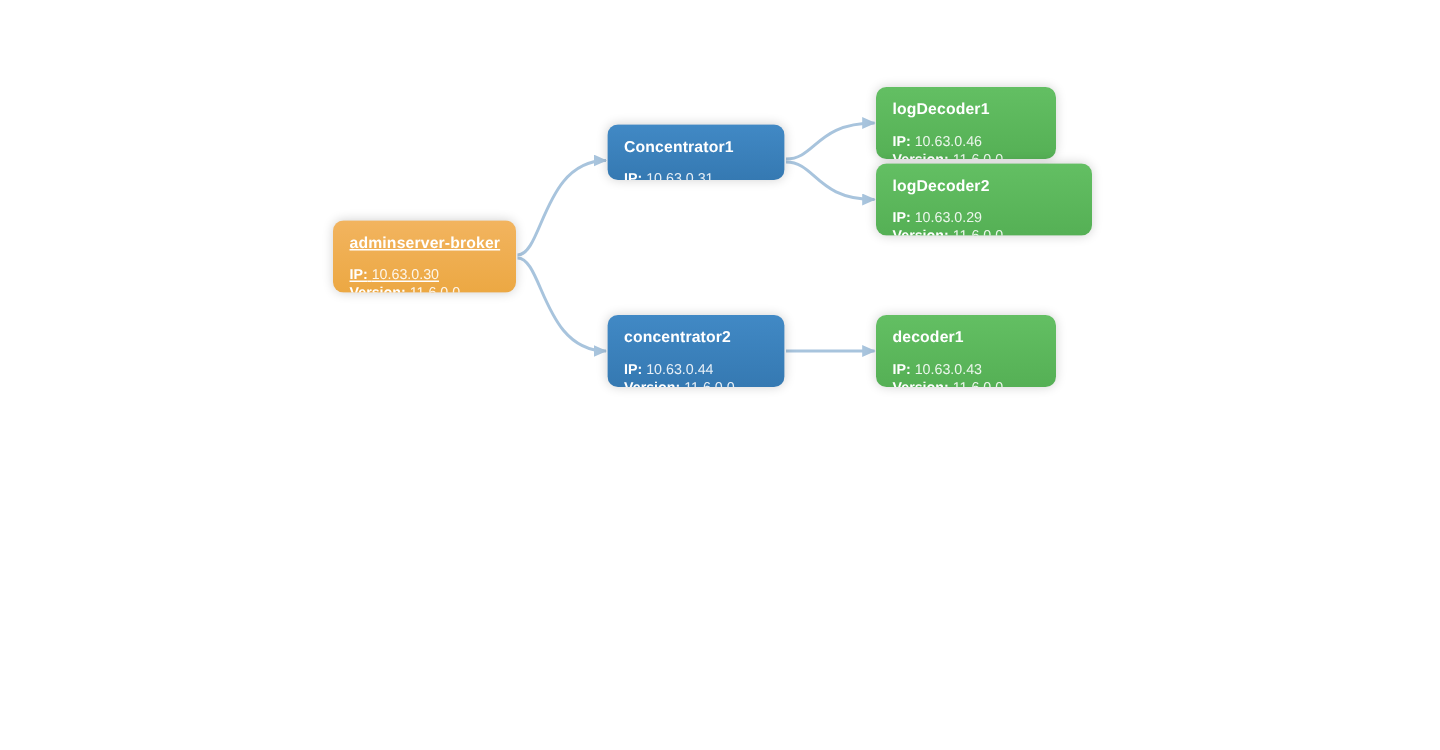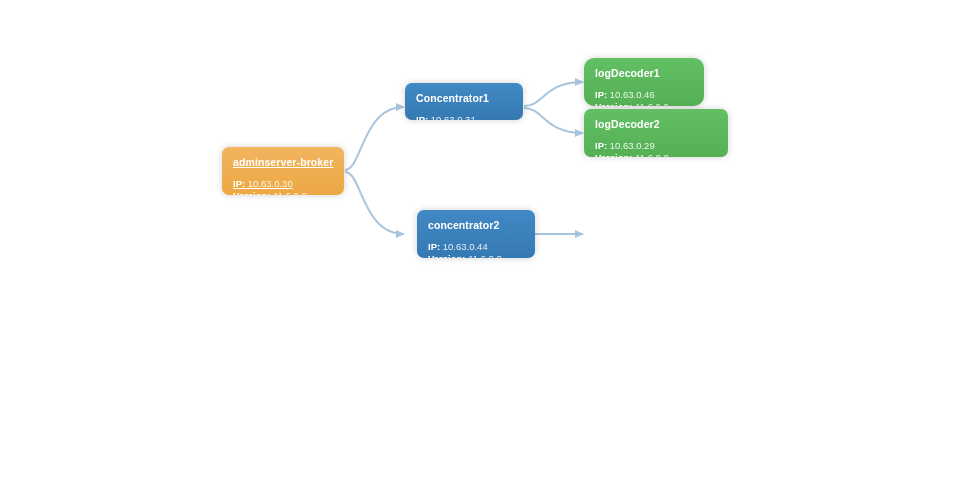--- a/index.html
+++ b/index.html
@@ -109,33 +109,33 @@
     <div class="node-row">
       <span class="k">IP:</span>
       <span class="v"> 10.63.0.31</span>
     </div>
     <div class="node-row">
       <span class="k">Version:</span>
       <span class="v"> 11.6.0.0</span>
     </div>
   </div>
 
-  <div class="node concentrator" style="left:417px; top:210px; width:118px; height:48px;">
+  <div class="node concentrator" style="left:405px; top:210px; width:118px; height:48px;">
     <div class="node-title">concentrator2</div>
     <div class="node-row">
       <span class="k">IP:</span>
       <span class="v"> 10.63.0.44</span>
     </div>
     <div class="node-row">
       <span class="k">Version:</span>
       <span class="v"> 11.6.0.0</span>
     </div>
   </div>
 
-  <div class="node decoder" style="left:584px; top:58px; width:120px; height:48px;border-radius:10px;">
+  <div class="node decoder" style="left:584px; top:58px; width:120px; height:48px;">
     <div class="node-title">logDecoder1</div>
     <div class="node-row">
       <span class="k">IP:</span>
       <span class="v"> 10.63.0.46</span>
     </div>
     <div class="node-row">
       <span class="k">Version:</span>
       <span class="v"> 11.6.0.0</span>
     </div>
   </div>
@@ -145,14 +145,25 @@
     <div class="node-row">
       <span class="k">IP:</span>
       <span class="v"> 10.63.0.29</span>
     </div>
     <div class="node-row">
       <span class="k">Version:</span>
       <span class="v"> 11.6.0.0</span>
     </div>
   </div>
 
+  <div class="node decoder" style="left:584px; top:210px; width:120px; height:48px;">
+    <div class="node-title">decoder1</div>
+    <div class="node-row">
+      <span class="k">IP:</span>
+      <span class="v"> 10.63.0.43</span>
+    </div>
+    <div class="node-row">
+      <span class="k">Version:</span>
+      <span class="v"> 11.6.0.0</span>
+    </div>
+  </div>
 
 </div>
 
 </body></html>

